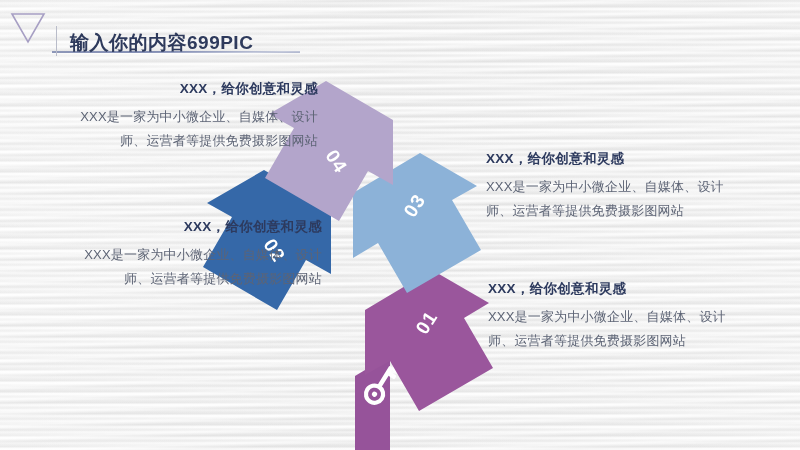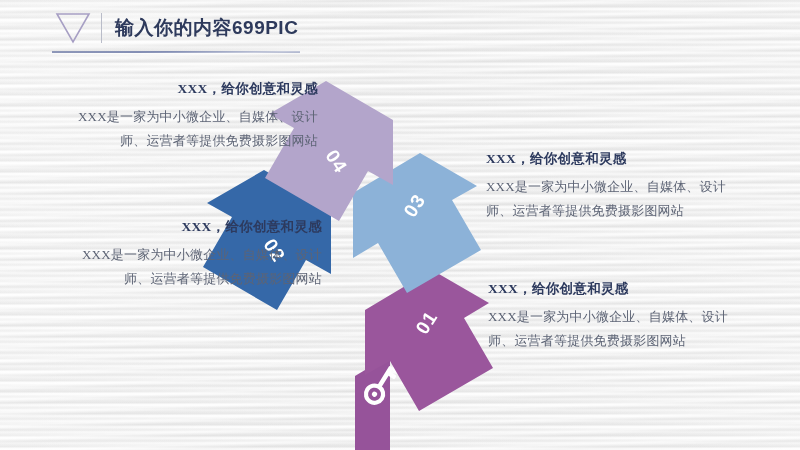--- a/index.html
+++ b/index.html
@@ -49,23 +49,22 @@
       );
     pointer-events: none;
   }
 
   
   .header {
     position: absolute;
     left: 0; top: 0;
     width: 800px; height: 56px;
     display: flex;
-    align-items: center;
+    align-items: flex-end;
     z-index: 20;
-    padding-left: 45px;
   }
   .tri-wrap {
     width: 56px; height: 56px;
     display: flex; align-items: center; justify-content: center;
     flex: 0 0 auto;
   }
   .tri-wrap svg { display: block; }
   .hdr-divider {
     width: 1px; height: 30px;
     background: #b9bcc9;
@@ -94,21 +93,20 @@
     width: 800px; height: 450px;
     z-index: 10;
     overflow: visible;
   }
 
   
   .txt {
     position: absolute;
     width: 240px;
     z-index: 15;
-    font-family: Liberation Serif, serif;
   }
   .txt h3 {
     font-size: 13.5px;
     font-weight: bold;
     color: #2d3a5e;
     margin-bottom: 7px;
     letter-spacing: .3px;
     white-space: nowrap;
   }
   .txt p {

